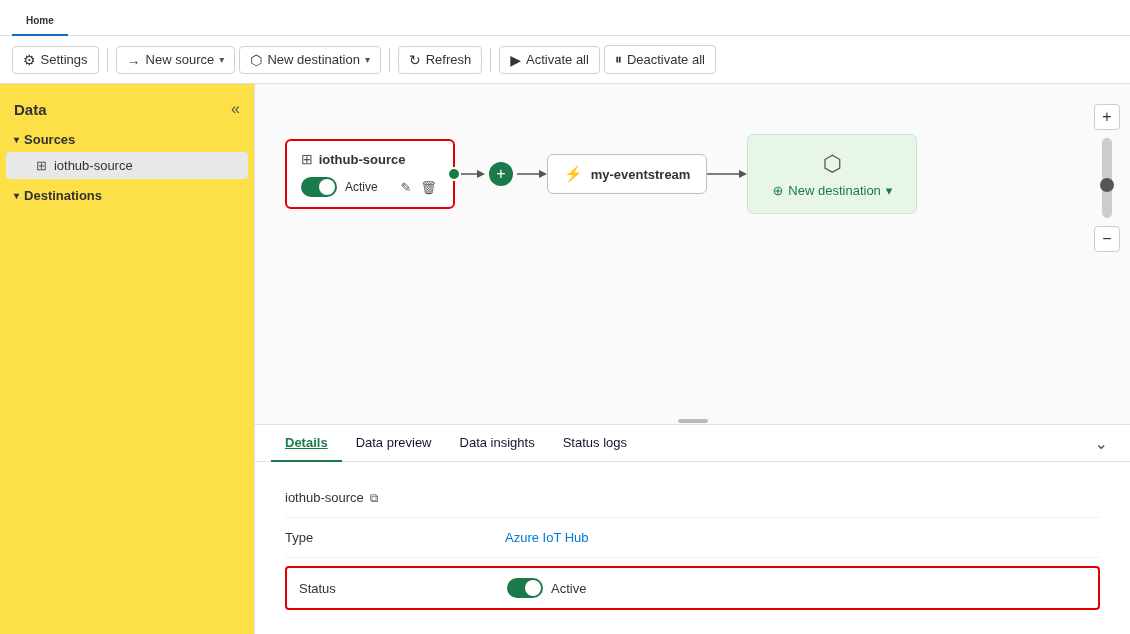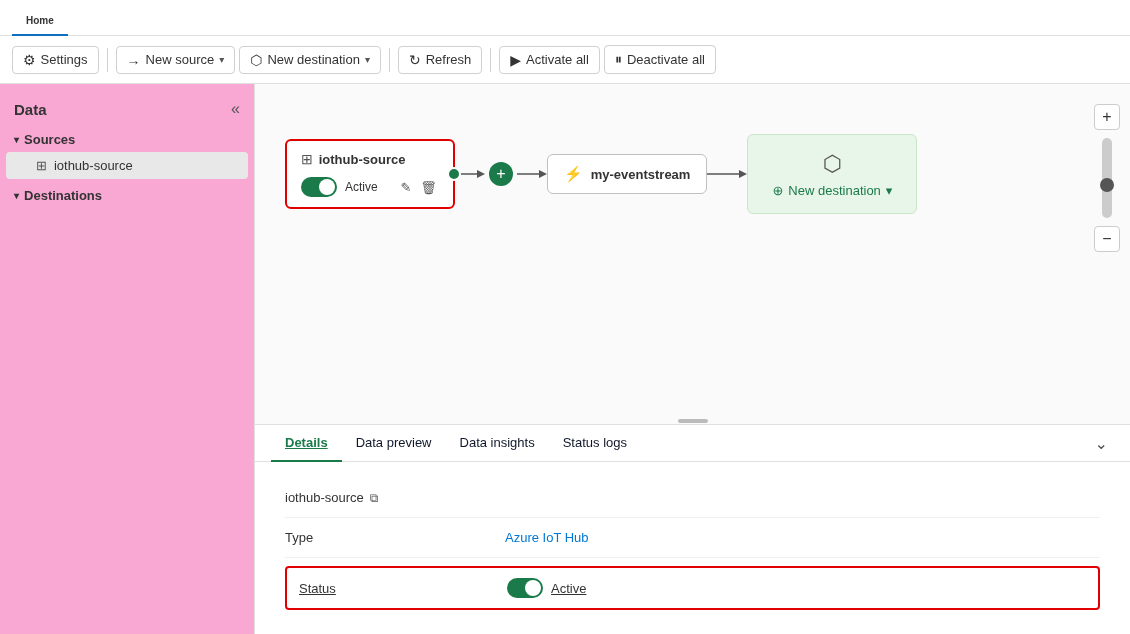--- a/index.html
+++ b/index.html
@@ -55,21 +55,21 @@
 
     
     .main-layout {
       display: flex;
       height: calc(634px - 36px - 48px);
     }
 
     
     .sidebar {
       width: 255px;
-      background: #f9a8d4;
+      background: #fde047;
       border-right: 1px solid #e0e0e0;
       flex-shrink: 0;
       padding: 10px 0;
     }
     .sidebar-header {
       display: flex;
       justify-content: space-between;
       align-items: center;
       padding: 6px 14px;
       font-size: 15px;
@@ -371,21 +371,20 @@
     }
 
     
     .status-row {
       border: 2px solid #e00000;
       border-radius: 4px;
       padding: 10px 12px;
       margin: 4px 0;
       display: flex;
       align-items: center;
-      text-decoration: underline;
     }
     .status-label {
       width: 208px;
       font-weight: 500;
       color: #333;
       font-size: 13px;
       flex-shrink: 0;
     }
     .status-value {
       display: flex;

